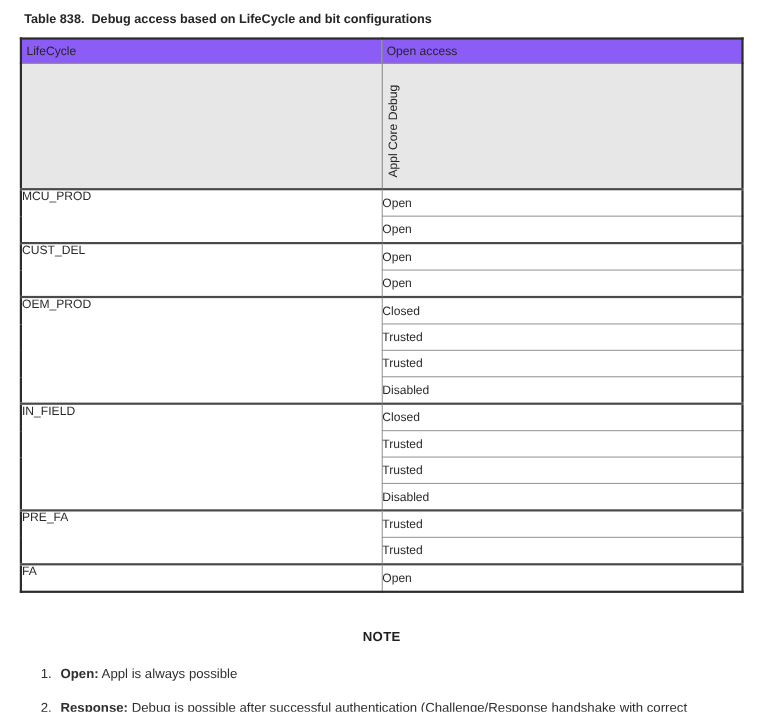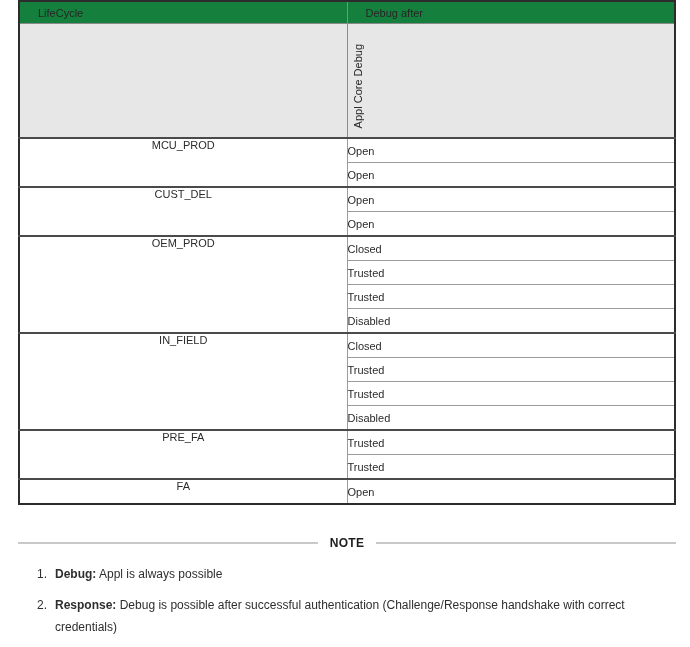--- a/index.html
+++ b/index.html
@@ -28,25 +28,25 @@
     font-size: 11px;
     color: #2b2b2b;
     border: 2px solid #2c2c2c;
   }
   table.debug-table th,
   table.debug-table td {
     border: 1px solid #9b9b9b;
     padding: 0;
   }
   table.debug-table th {
-    background: #15803d;
+    background: #8b5cf6;
     font-weight: normal;
     text-align: left;
     height: 21px;
-    padding-left: 18px;
+    padding-left: 4px;
     border-color: #8a8a8a;
     color: #252525;
   }
   .spacer-cell, .debug-header-cell {
     background: #e7e7e7;
     height: 106px;
     border-color: #8a8a8a !important;
   }
   .debug-header-cell { vertical-align: bottom; padding: 0 0 7px 4px !important; }
   .rotated-label {
@@ -55,33 +55,33 @@
     transform: rotate(180deg);
     font-size: 11px;
     color: #252525;
     white-space: nowrap;
     line-height: 13px;
   }
   tbody td { height: 23px; background: #ffffff; }
   td.lc-cell {
     vertical-align: top;
     padding: 5px 0 0 6px;
-    text-align: center;
   }
   td.access-cell {
     vertical-align: middle;
     padding-left: 5px;
     margin-top: 46px;
   }
   tr.group-start td { border-top: 2px solid #4a4a4a; }
 
   .note-divider {
     display: flex;
     align-items: center;
     margin: 31px 14px 0 18px;
+    flex-direction: column;
   }
   .note-divider .line { flex: 1; border-top: 2px solid #c9c9c9; height: 0; }
   .note-label {
     margin: 0 12px;
     font-weight: bold;
     font-size: 12px;
     color: #1e1e1e;
     letter-spacing: 0.3px;
   }
 
@@ -95,30 +95,31 @@
     line-height: 22px;
   }
   .note-item .num { position: absolute; left: 37px; }
   .note-item .term { font-weight: bold; }
 </style>
 </head>
 <body>
 
 <div class="page">
 
+  <div class="doc-title">Table 838.  Debug access based on LifeCycle and bit configurations</div>
 
   <table class="debug-table">
     <colgroup>
       <col style="width:50%">
       <col style="width:50%">
     </colgroup>
     <thead>
       <tr>
         <th>LifeCycle</th>
-        <th>Debug after</th>
+        <th>Open access</th>
       </tr>
       <tr>
         <td class="spacer-cell"></td>
         <td class="debug-header-cell">
           <span class="rotated-label">Appl Core Debug</span>
         </td>
       </tr>
     </thead>
     <tbody>
         <tr class="group-start">
@@ -175,17 +176,17 @@
       </tbody>
   </table>
 
   <div class="note-divider">
     <div class="line"></div>
     <div class="note-label">NOTE</div>
     <div class="line"></div>
   </div>
 
   <div class="note-list">
-      <div class="note-item"><span class="num">1.</span><span class="term">Debug:</span><span> Appl is always possible</span></div>
+      <div class="note-item"><span class="num">1.</span><span class="term">Open:</span><span> Appl is always possible</span></div>
       <div class="note-item"><span class="num">2.</span><span class="term">Response:</span><span> Debug is possible after successful authentication (Challenge/Response handshake with correct credentials)</span></div>
     </div>
 
 </div>
 
 </body></html>

